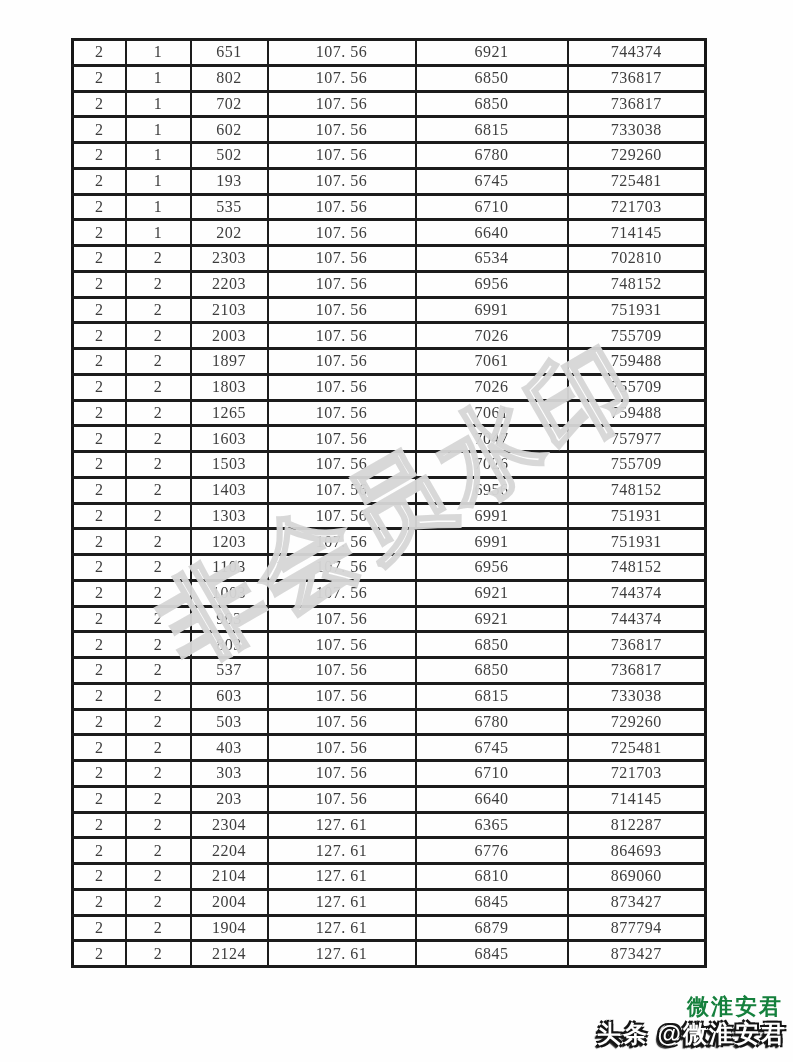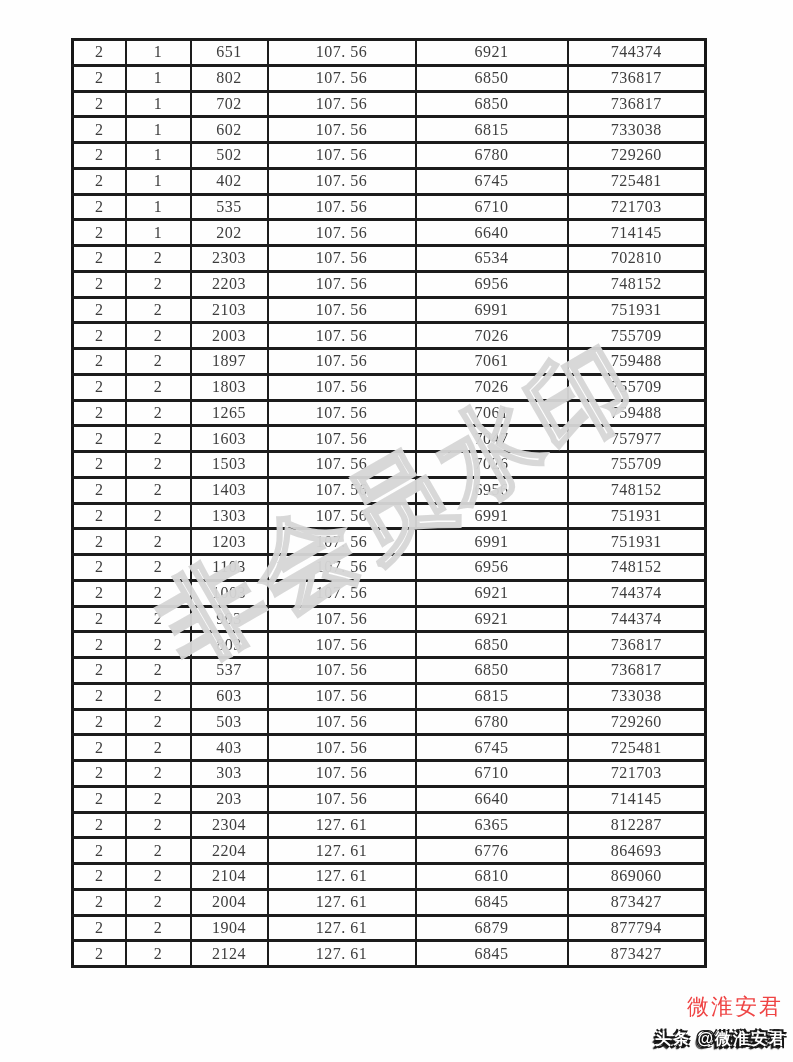--- a/index.html
+++ b/index.html
@@ -59,28 +59,28 @@
     position: absolute;
     right: 6px; bottom: 12px;
     z-index: 6;
     font-family: "Liberation Sans", sans-serif;
     text-align: right;
   }
   .credit-ghost {
     position: absolute;
     right: 4px; bottom: 28px;
     font-size: 22px;
-    font-weight: 400;
-    color: #ef4444;
+    font-weight: 700;
+    color: #15803d;
     letter-spacing: 2px;
     white-space: nowrap;
   }
   .credit-main {
     position: relative;
-    font-size: 16px;
+    font-size: 24px;
     font-weight: 700;
     letter-spacing: 2px;
     white-space: nowrap;
     color: #ffffff;
     text-shadow:
       -2px  2px 0 #141414,
        2px  2px 0 #141414,
       -2px -2px 0 #141414,
        2px -2px 0 #141414,
       -1px  1px 0 #141414,
@@ -140,21 +140,21 @@
             <td>2</td>
             <td>1</td>
             <td>502</td>
             <td>107. 56</td>
             <td>6780</td>
             <td>729260</td>
           </tr>
           <tr>
             <td>2</td>
             <td>1</td>
-            <td>402</td>
+            <td>193</td>
             <td>107. 56</td>
             <td>6745</td>
             <td>725481</td>
           </tr>
           <tr>
             <td>2</td>
             <td>1</td>
             <td>535</td>
             <td>107. 56</td>
             <td>6710</td>

